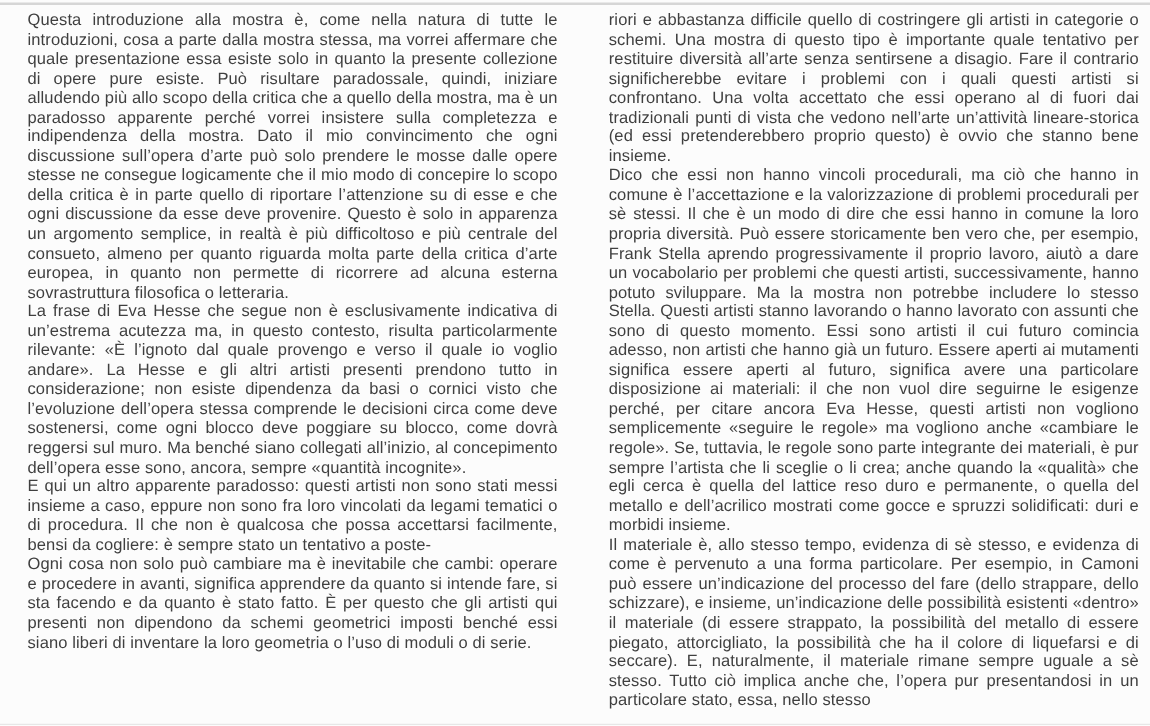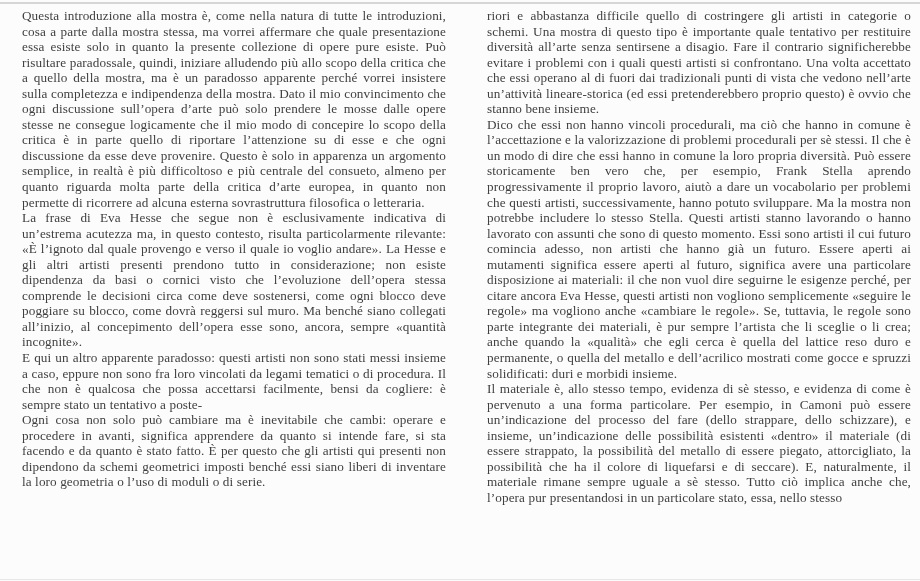--- a/index.html
+++ b/index.html
@@ -6,21 +6,21 @@
     margin: 0;
     padding: 0;
     background: #ffffff;
   }
   .page {
     position: relative;
     width: 920px;
     height: 581px;
     background: #fcfcfc;
     overflow: hidden;
-    font-family: Liberation Serif, serif;
+    font-family: Liberation Sans, sans-serif;
   }
   .scan-edge-top {
     position: absolute;
     top: 2px;
     left: 0;
     width: 100%;
     height: 2px;
     background: #d6d6d6;
   }
   .scan-edge-bottom {

